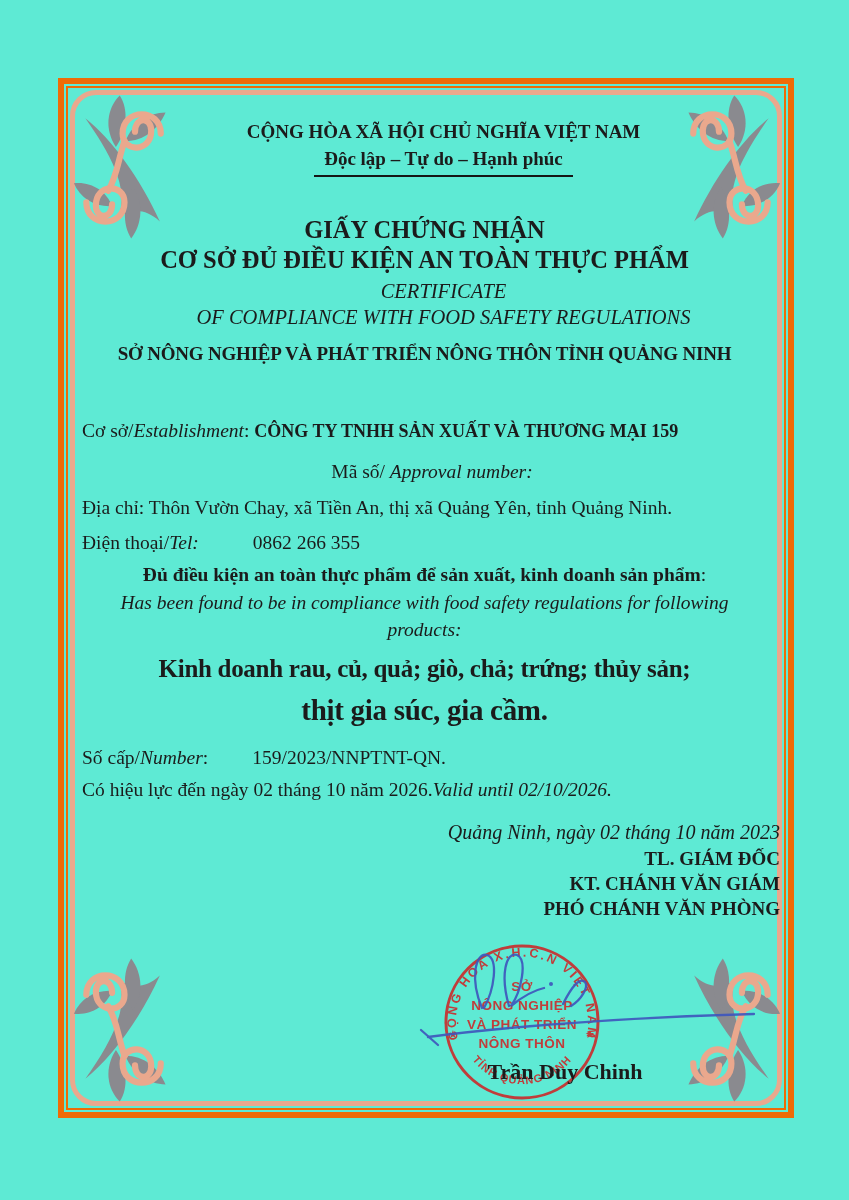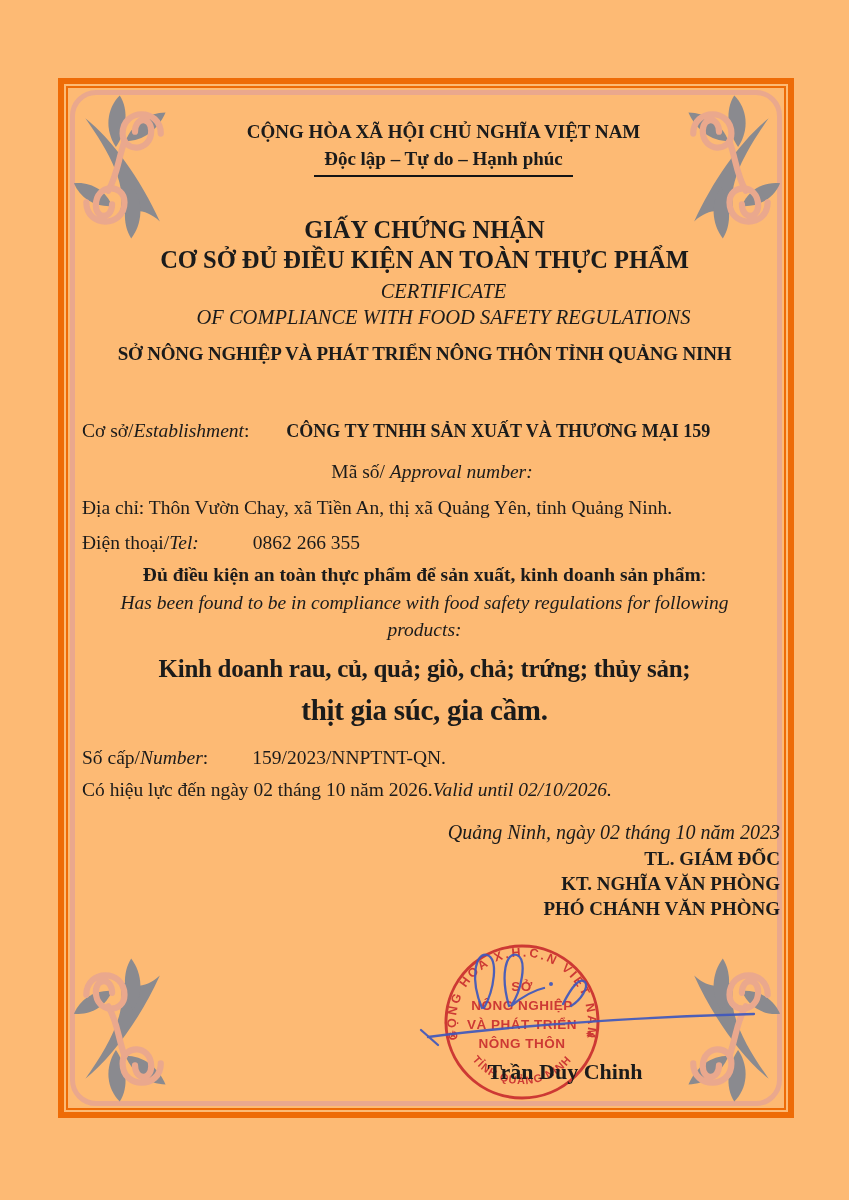--- a/index.html
+++ b/index.html
@@ -1,16 +1,16 @@
 <!DOCTYPE html>
 <html><head>
 <meta charset="utf-8">
 <style>
   html,body { margin:0; padding:0; background:#fff; }
-  .page { position:relative; width:849px; height:1200px; background:#fdba74; overflow:hidden;
+  .page { position:relative; width:849px; height:1200px; background:#5eead4; overflow:hidden;
           font-family:"Liberation Serif","DejaVu Serif",serif; color:#1b1b1b; }
 
   
   .frame-outer { position:absolute; left:58px; top:78px; width:736px; height:1040px;
                  border:6px solid #ee6b06; box-sizing:border-box; }
   .frame-thin  { position:absolute; inset:2px; border:2px solid #ee6b06; }
   .frame-salmon{ position:absolute; inset:2px; border:5px solid #eaa88d; border-radius:26px; }
 
   
   .ornament { position:absolute; width:105px; height:146px; }
@@ -34,21 +34,21 @@
   .t-en1 { top:280px; font-size:20.5px; font-style:italic; }
   .t-en2 { top:306px; font-size:20.5px; font-style:italic; }
 
   .dept  { top:343px; font-size:19px; font-weight:bold; letter-spacing:-0.2px; }
   .certl { top:366px; font-size:18px; }
   .certl .b { font-weight:bold; }
   .certl .i { font-style:italic; }
 
   .row { font-size:19.5px; }
   .row .i { font-style:italic; }
-  .row .bval { font-weight:bold; font-size:18px;margin-left:32px; }
+  .row .bval { font-weight:bold; font-size:18px; }
   .r-est  { top:420px; }
   .r-appr { top:461px;text-align:center; }
   .r-addr { top:497px; }
   .r-tel  { top:532px; }
   .r-tel .val { margin-left:54px; }
 
   .comp-vi  { top:564px; font-size:19.5px; font-weight:bold;text-align:center; }
   .comp-vi .colon { font-weight:normal; }
   .comp-en1 { top:592px; font-size:19.5px; font-style:italic; }
   .comp-en2 { top:619px; font-size:19.5px; font-style:italic; }
@@ -174,21 +174,21 @@
 
   <div class="left-line row r-num">
     <span>Số cấp/</span><span class="i">Number</span><span>:</span><span class="val">159/2023/NNPTNT-QN.</span>
   </div>
   <div class="left-line row r-valid">
     <span>Có hiệu lực đến ngày 02 tháng 10 năm 2026.</span><span class="i">Valid until 02/10/2026.</span>
   </div>
 
   <div class="rblock s-date">Quảng Ninh, ngày 02 tháng 10 năm 2023</div>
   <div class="rblock s-t1">TL. GIÁM ĐỐC</div>
-  <div class="rblock s-t2">KT. NGHĨA VĂN PHÒNG</div>
+  <div class="rblock s-t2">KT. CHÁNH VĂN GIÁM</div>
   <div class="rblock s-t3">PHÓ CHÁNH VĂN PHÒNG</div>
 
   <svg class="seal-svg" viewBox="400 920 380 195">
     <defs>
       <path id="ringTop" d="M 462,1050 A 66,66 0 1 1 582,1050" fill="none"></path>
       <path id="ringBottom" d="M 466,1050 A 63,63 0 0 0 578,1050" fill="none"></path>
     </defs>
     <g opacity="0.92">
       <circle cx="522" cy="1022" r="76" fill="none" stroke="#c92f2f" stroke-width="3"></circle>
       <text class="seal-ring-text" font-size="12.5" letter-spacing="2.4">

